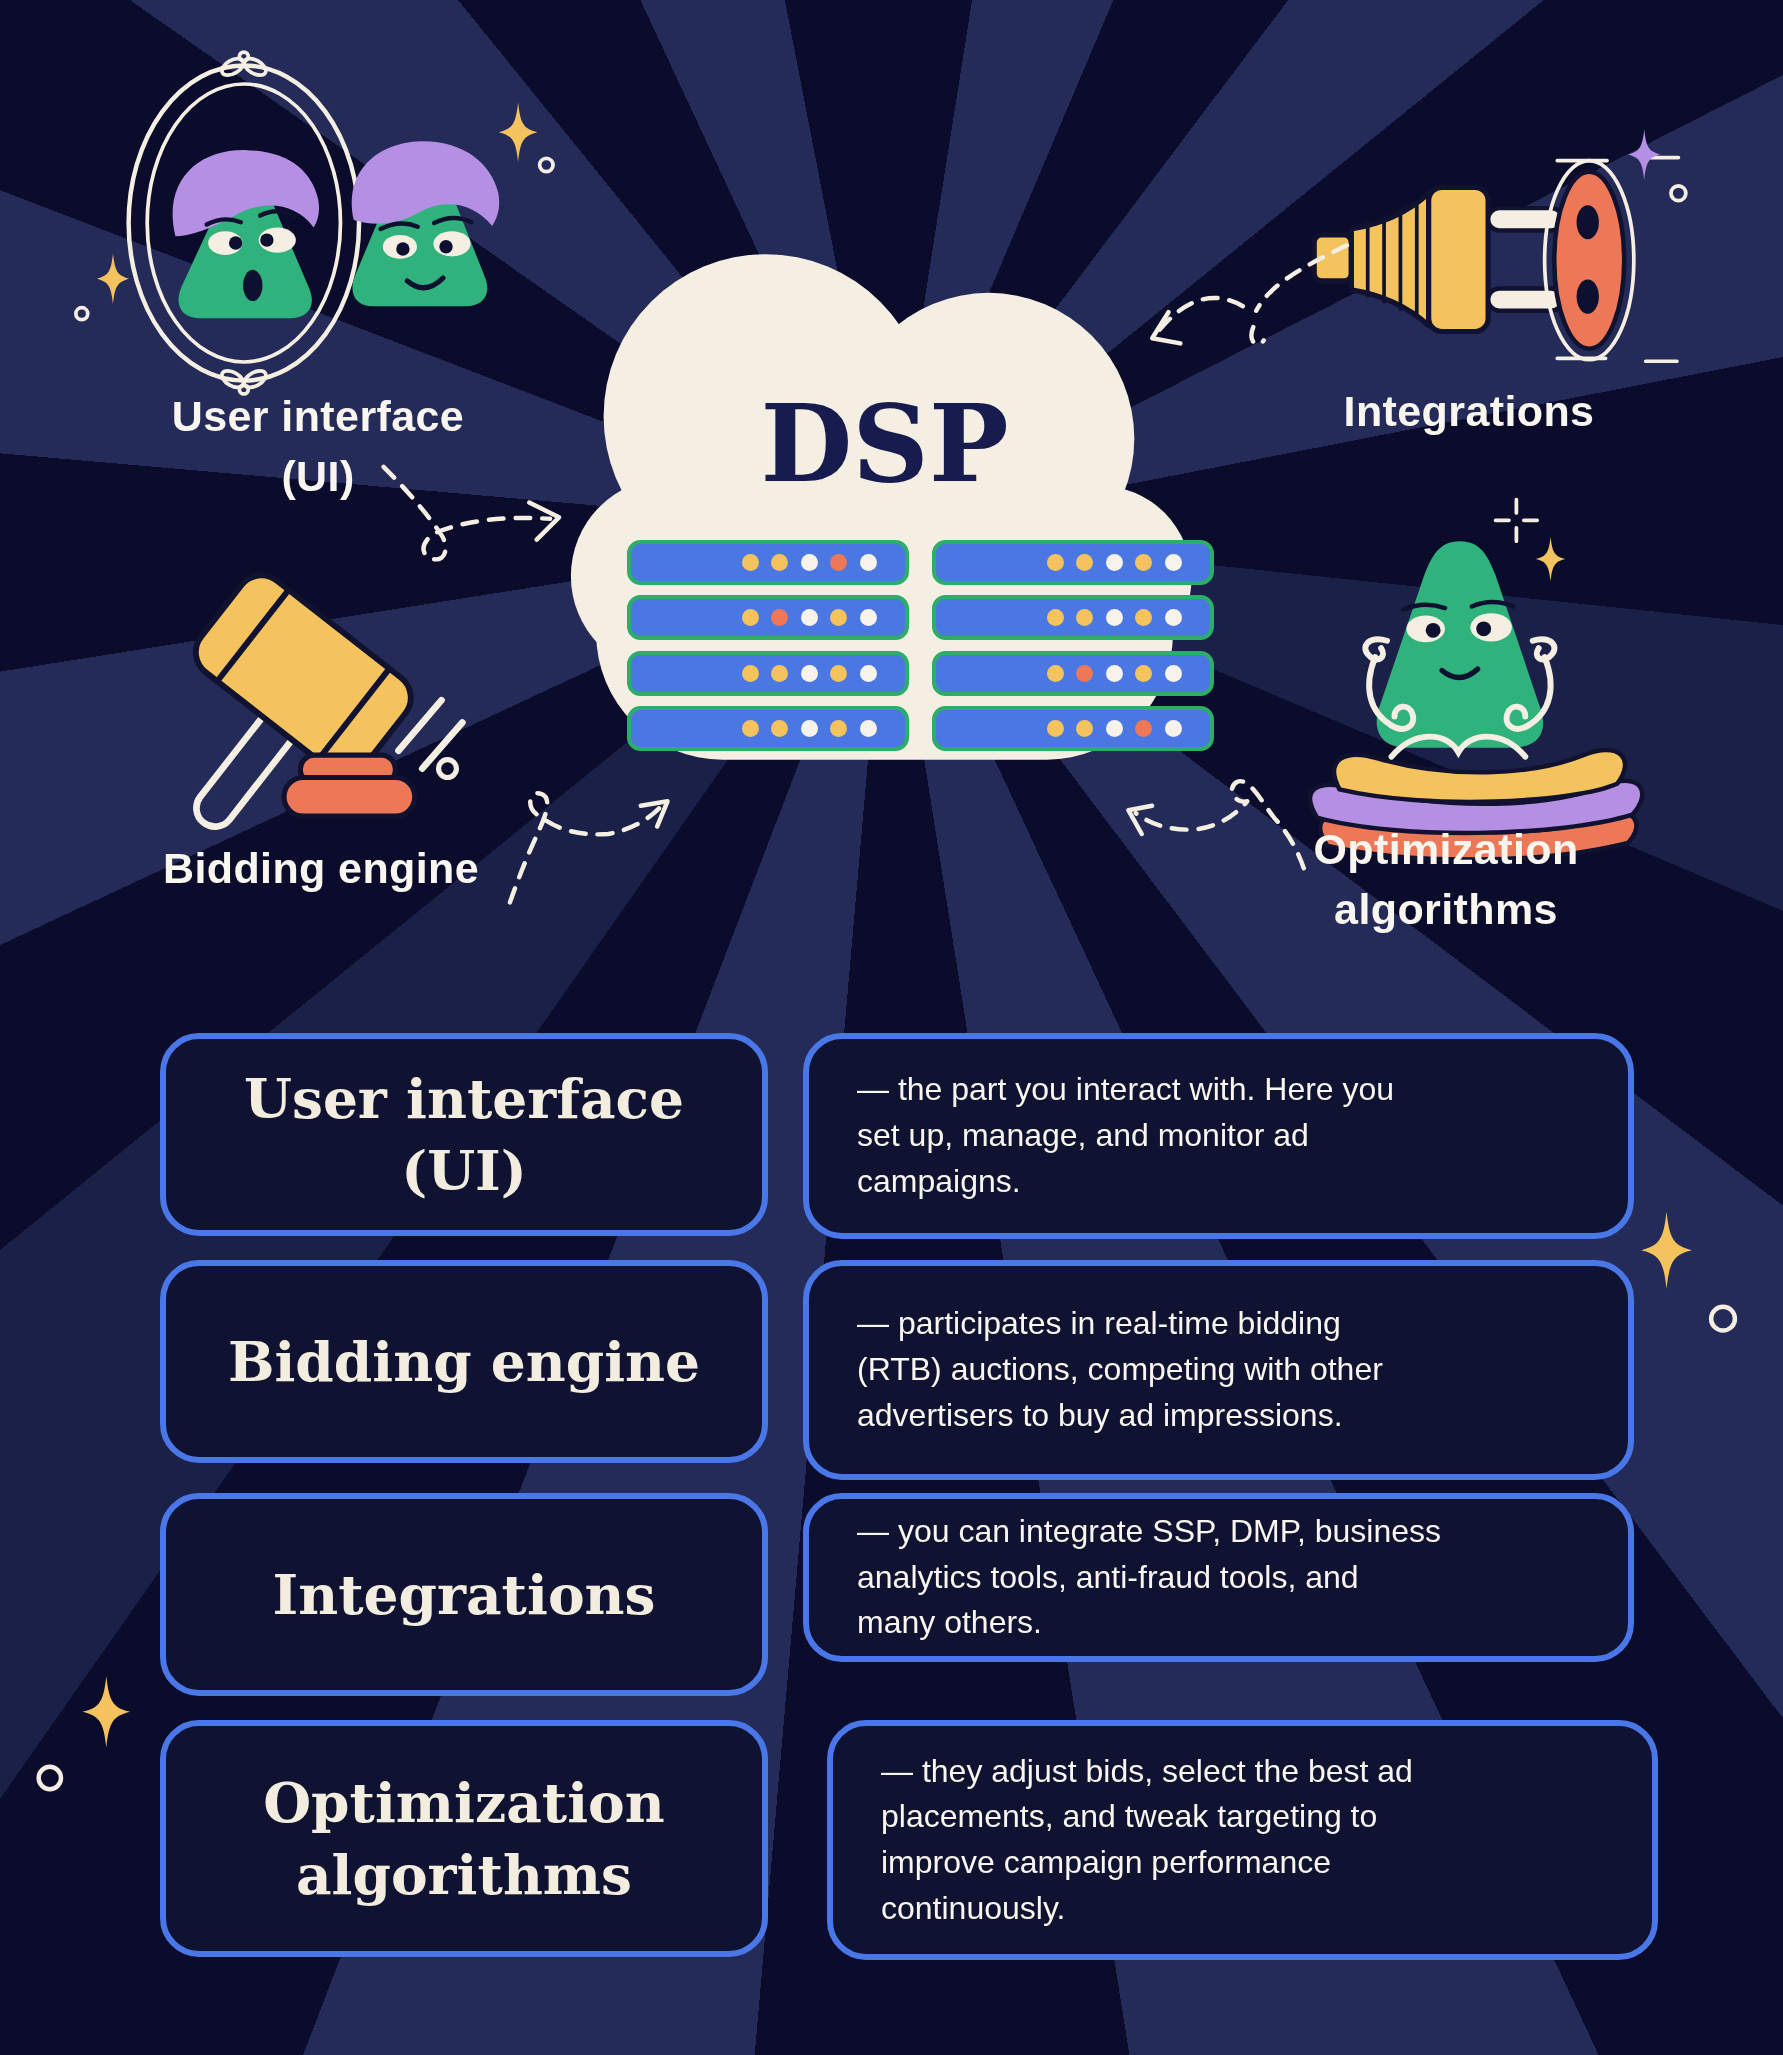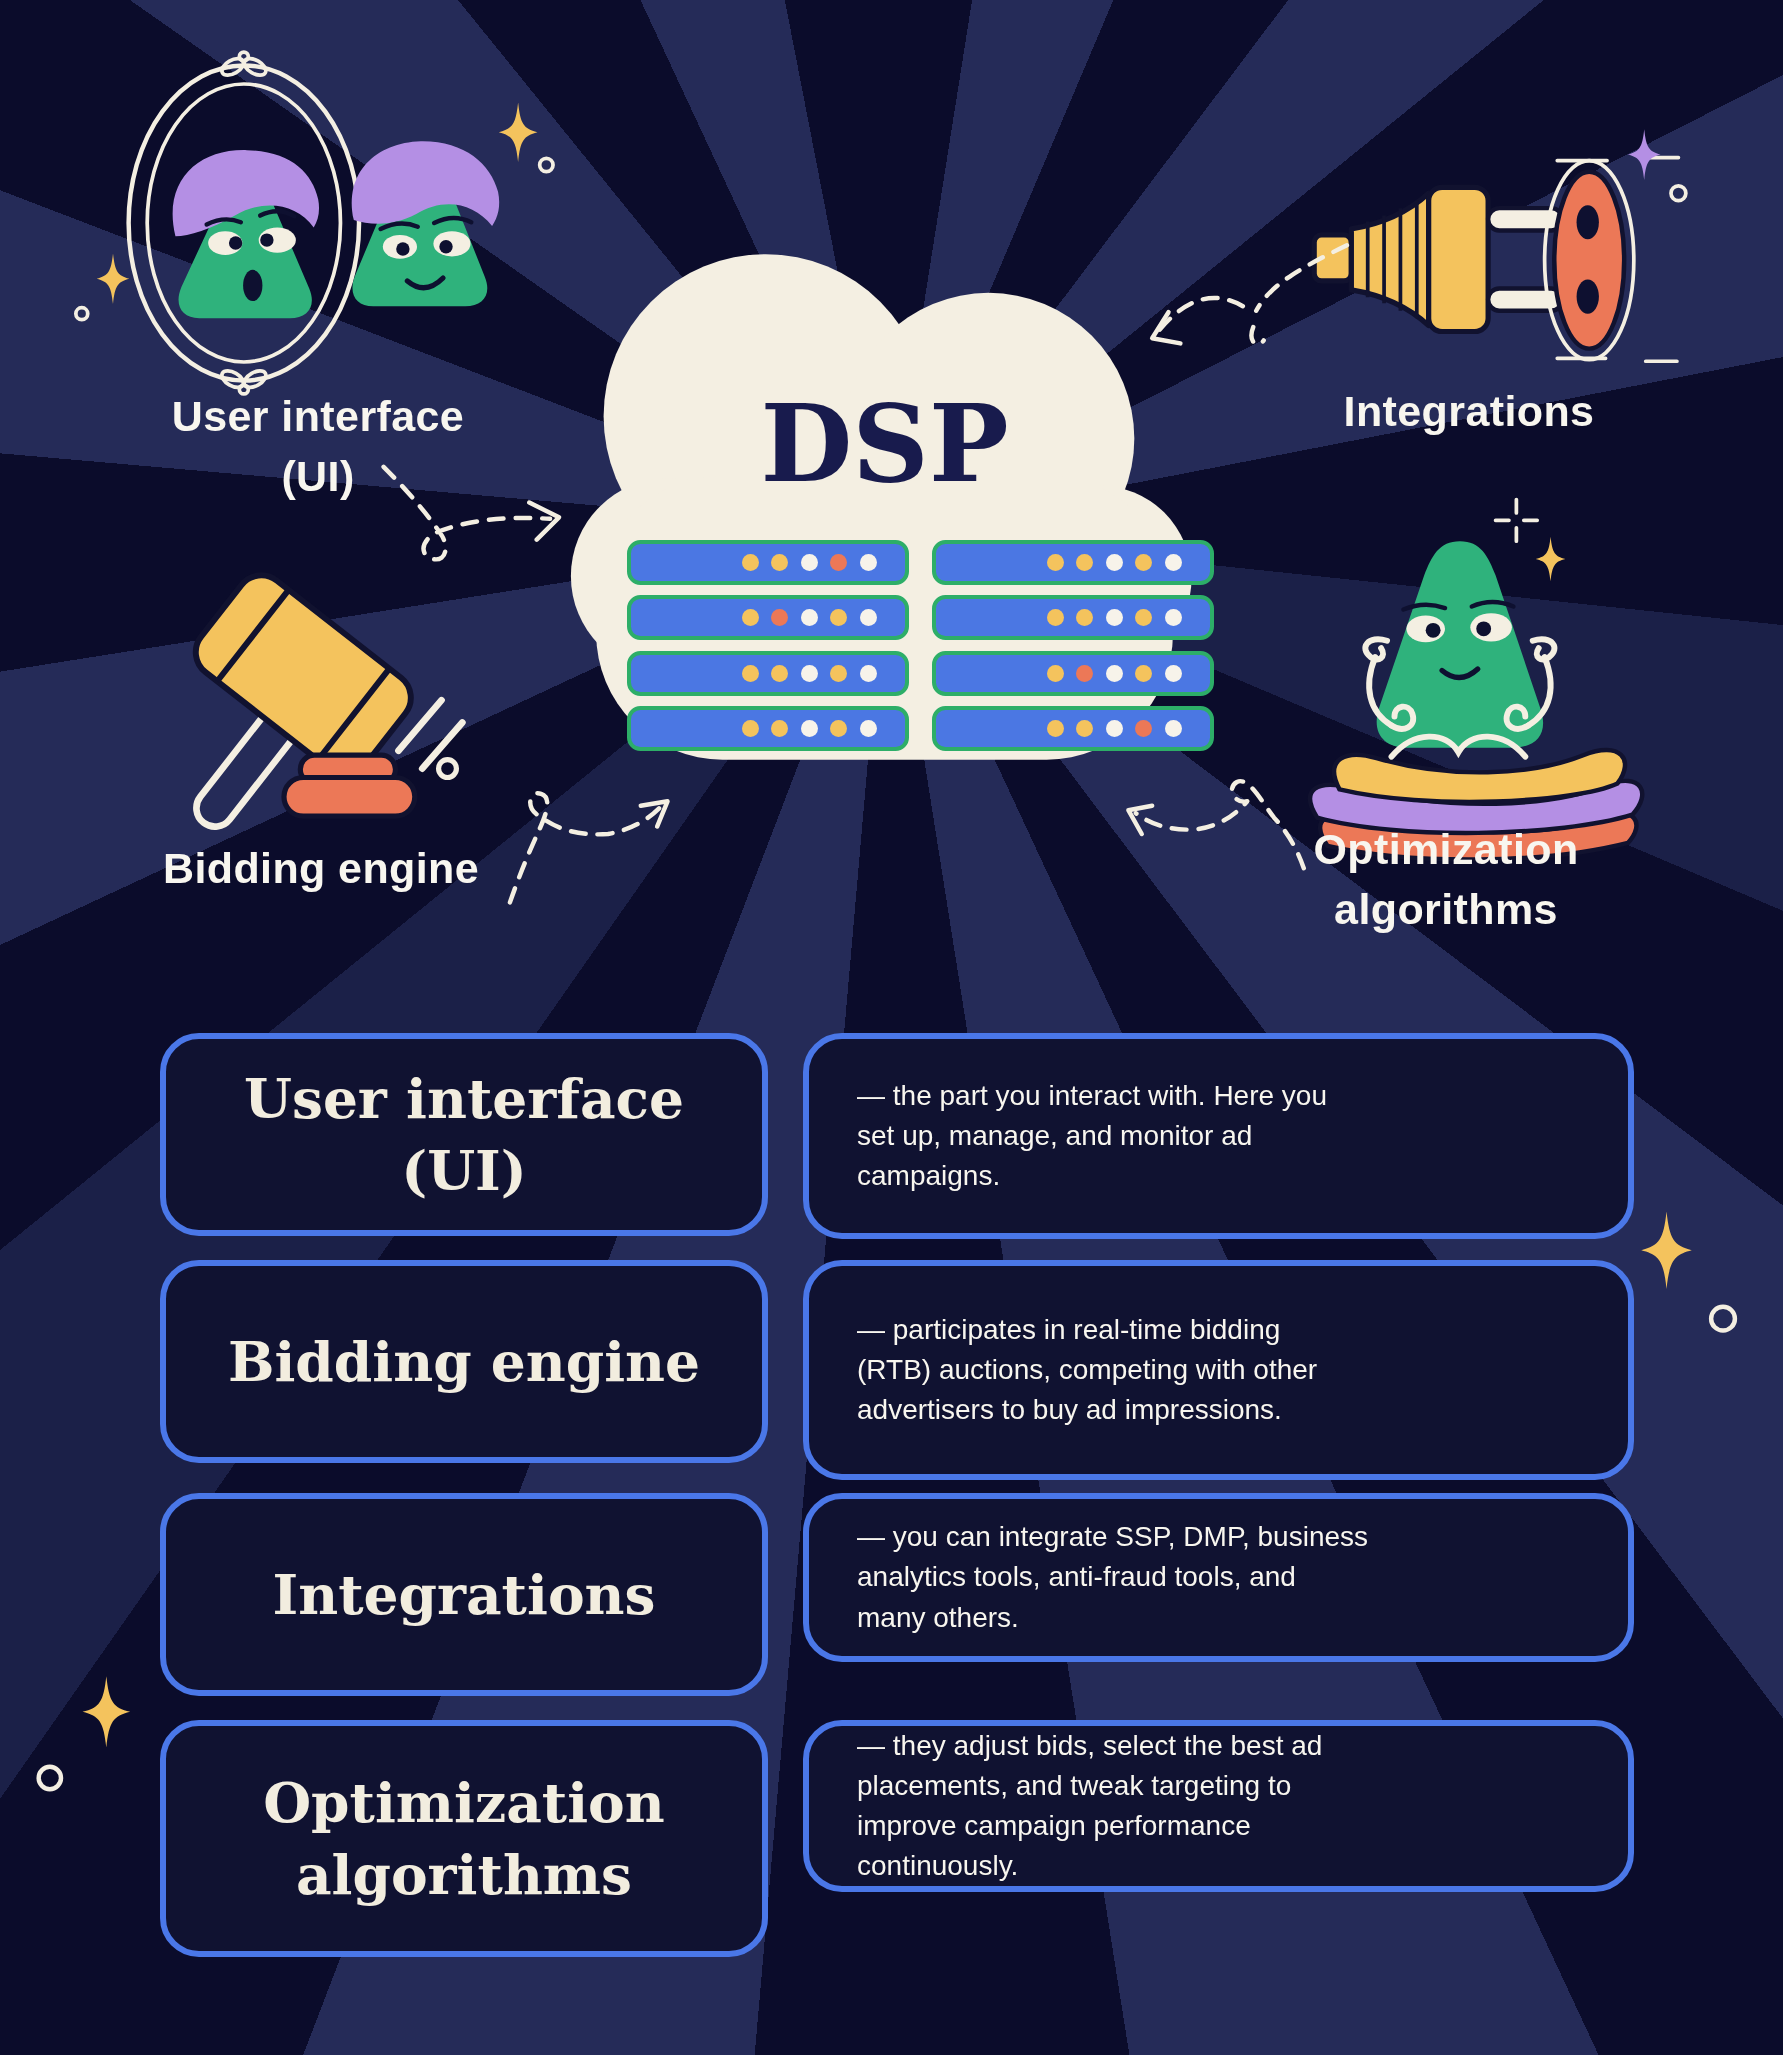--- a/index.html
+++ b/index.html
@@ -40,21 +40,21 @@
     position:absolute;background:#101231;border:6px solid #4A77E8;border-radius:39px;
     box-sizing:border-box;display:flex;flex-direction:column;justify-content:center;
   }
   .term-box{left:160px;width:608px;align-items:center;}
   .def-box{left:803px;width:831px;}
   .term-line{
     font-family:"DejaVu Serif",serif;font-weight:700;font-size:55px;line-height:1.3;
     color:#F2EDDF;text-align:center;white-space:nowrap;
   }
   .def-text{
-    margin:0;padding:0 45px 0 48px;font-size:28px;line-height:1.43;color:#F8F6EF;
+    margin:0;padding:0 45px 0 48px;font-size:32px;line-height:1.43;color:#F8F6EF;
     white-space:pre-line;
   }
 </style>
 </head>
 <body>
 
 <div id="canvas">
 
   <svg id="art" width="1784" height="2056" viewBox="0 0 2400 2766">
     <defs>
@@ -307,21 +307,21 @@
 analytics tools, anti-fraud tools, and
 many others.</p>
     </div>
   </div>
 
   <div class="card-row" style="top:1720px;">
     <div class="term-box" style="height:237px;">
       <div class="term-line">Optimization</div>
       <div class="term-line">algorithms</div>
     </div>
-    <div class="def-box" style="height:172px;">
+    <div class="def-box" style="height:240px;margin-left:24px;">
       <p class="def-text">— they adjust bids, select the best ad
 placements, and tweak targeting to
 improve campaign performance
 continuously.</p>
     </div>
   </div>
 
 </div>
 
 

